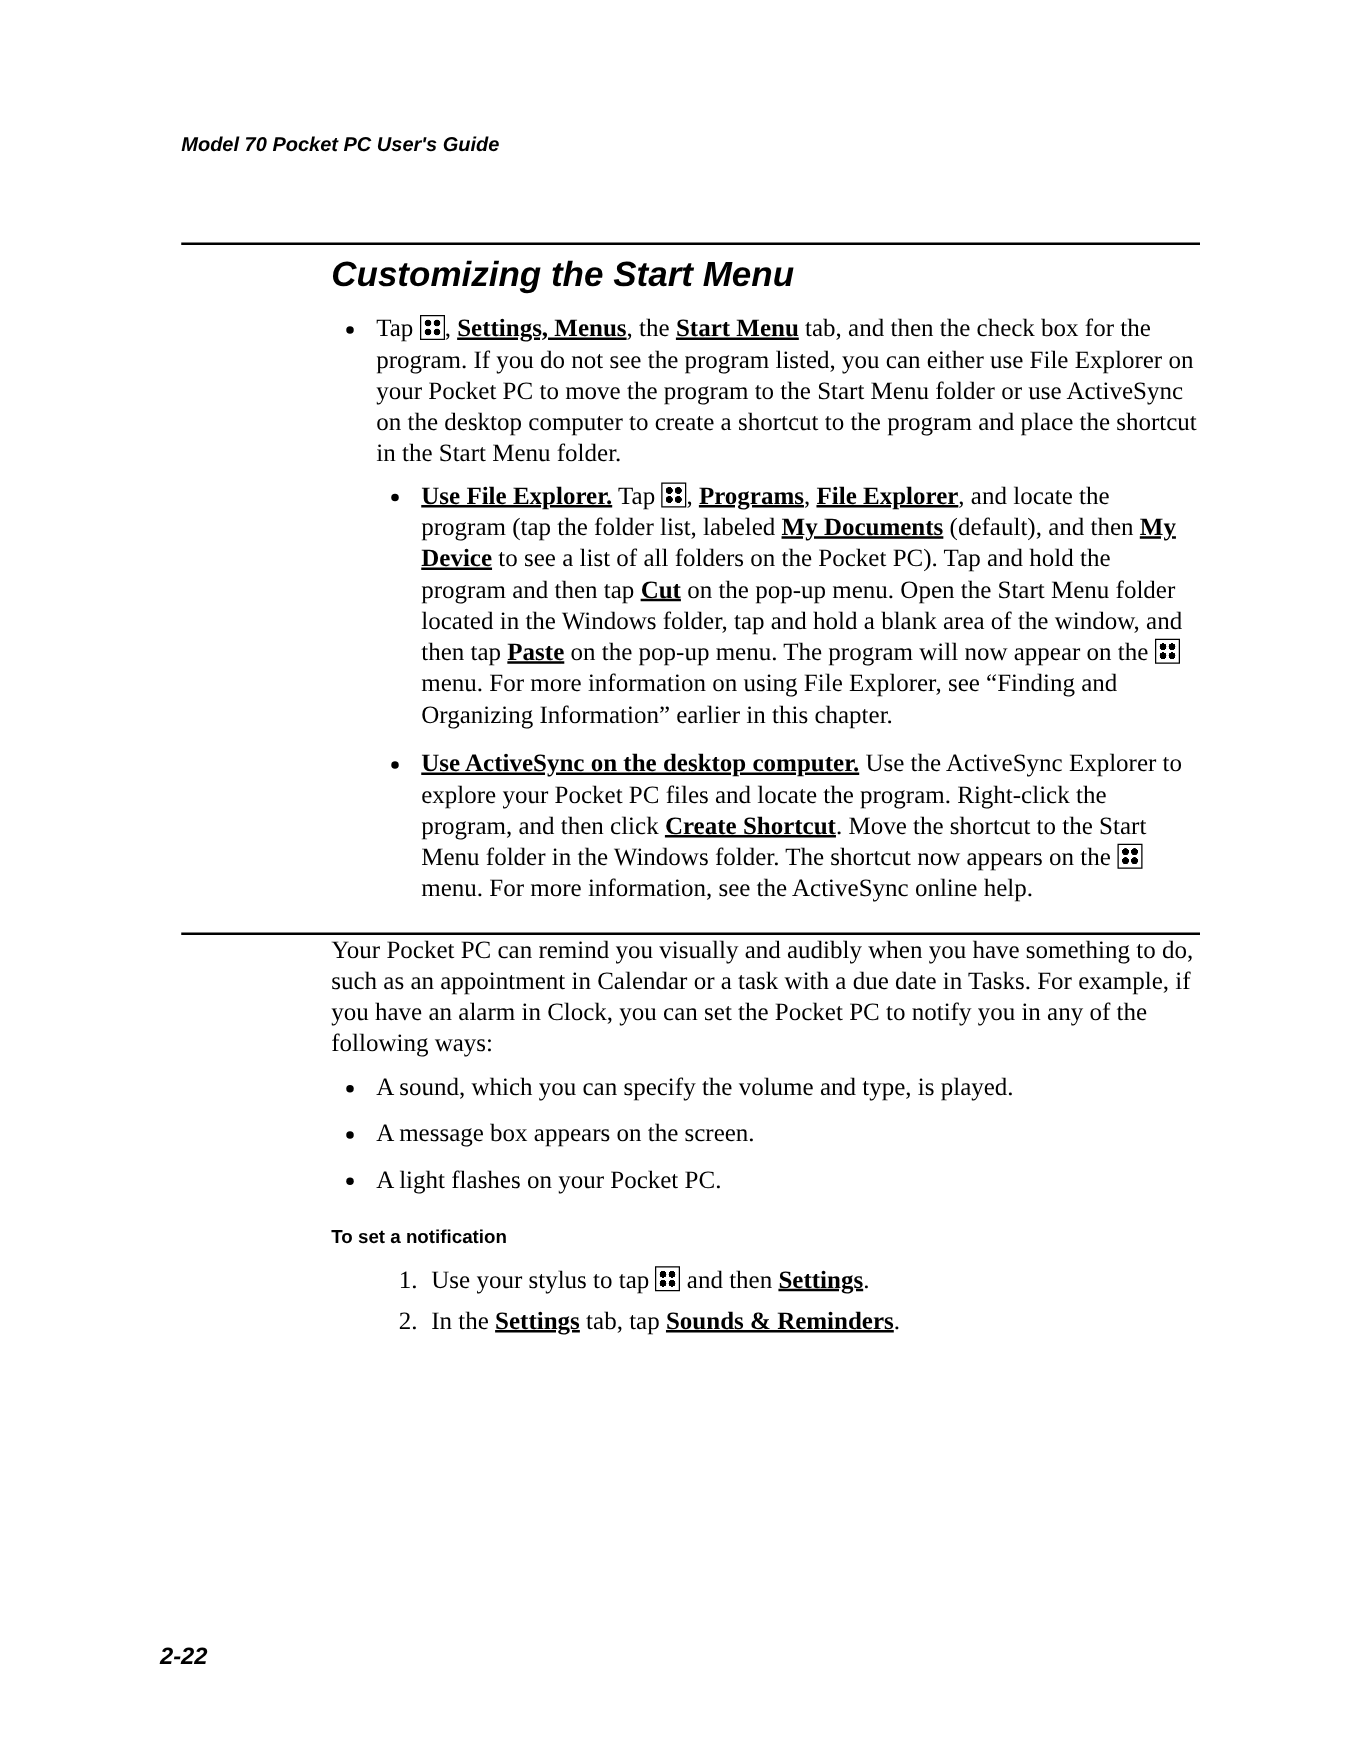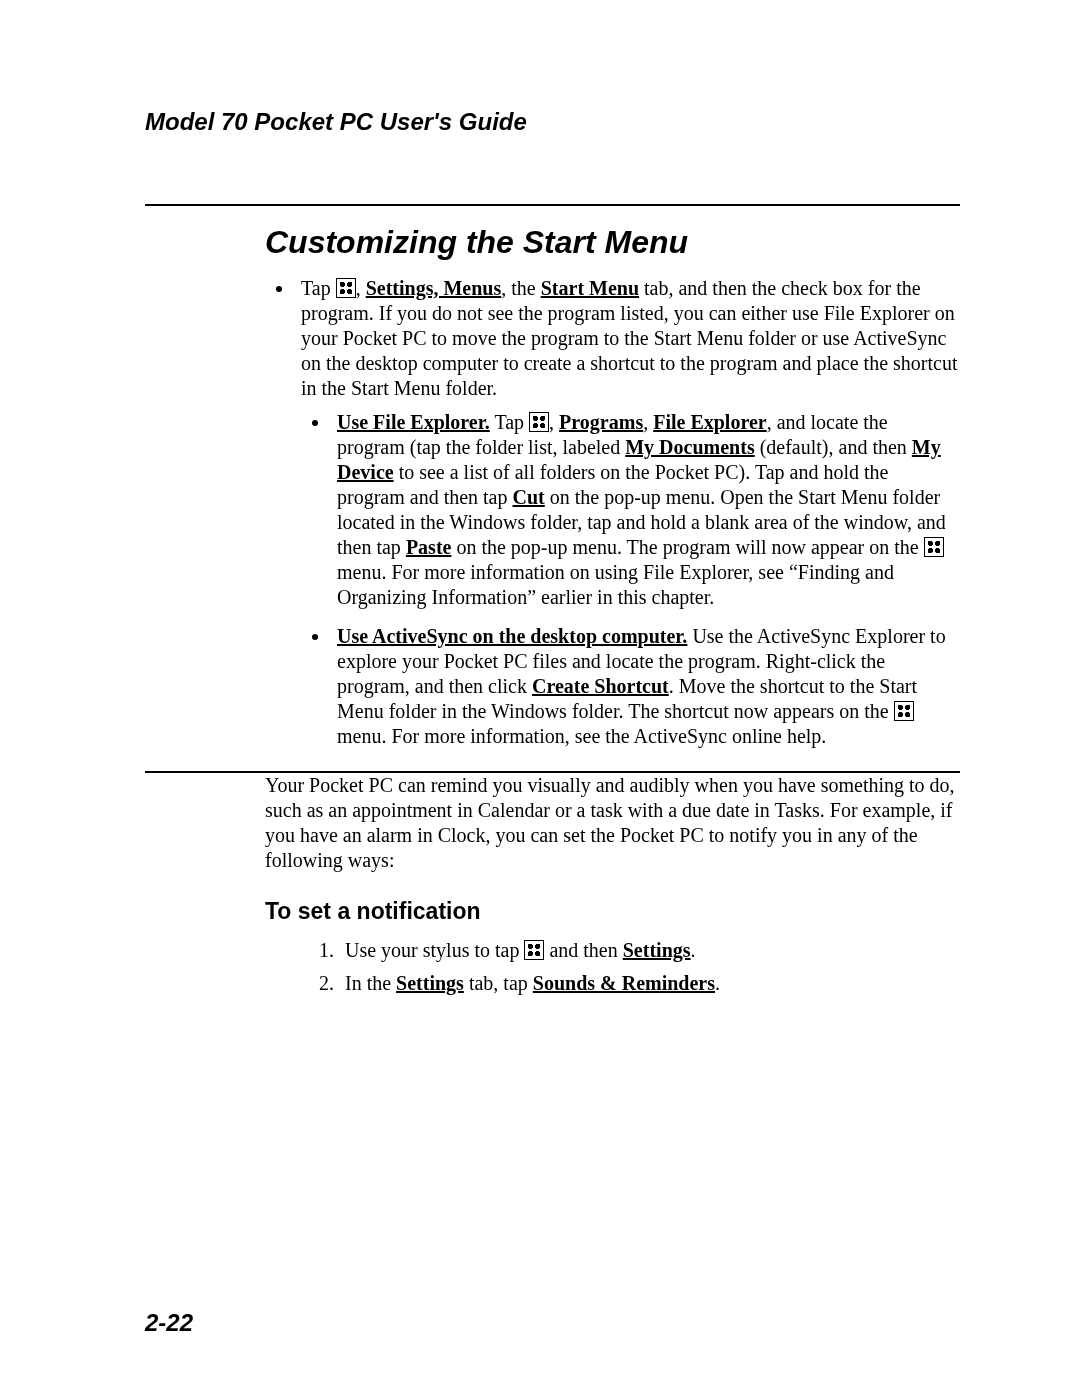--- a/index.html
+++ b/index.html
@@ -12,34 +12,34 @@
     height: 1397px;
     position: relative;
   }
   .page {
     padding: 108px 120px 0 145px;
   }
   .running-header {
     font-family: Arial, Helvetica, sans-serif;
     font-weight: bold;
     font-style: italic;
-    font-size: 24px;
+    font-size: 16px;
     margin-bottom: 68px;
   }
   .section-rule {
     border: none;
     border-top: 2px solid #000;
     margin: 0;
   }
   .section-title {
     font-family: Arial, Helvetica, sans-serif;
     font-weight: bold;
     font-style: italic;
-    font-size: 32px;
-    margin: 16px 0 14px 0;
+    font-size: 28px;
+    margin: 6px 0 14px 0;
   }
   .content {
     margin-left: 120px;
     font-size: 20px;
     line-height: 1.25;
   }
   ul.bullets {
     list-style: disc;
     margin: 0 0 0 0;
     padding-left: 30px;
@@ -62,21 +62,21 @@
     padding-left: 30px;
   }
   ol.steps > li {
     margin-bottom: 8px;
     padding-left: 6px;
     margin-left: 44px;
   }
   .subhead {
     font-family: Arial, Helvetica, sans-serif;
     font-weight: bold;
-    font-size: 23px;
+    font-size: 15px;
     margin: 24px 0 12px 0;
   }
   .intro {
     margin: 0 0 10px 0;
   }
   .start-icon {
     display: inline-block;
     vertical-align: -3px;
     width: 20px;
     height: 20px;
@@ -86,25 +86,25 @@
       radial-gradient(circle at 70% 30%, #000 15%, transparent 16%),
       radial-gradient(circle at 30% 70%, #000 15%, transparent 16%),
       radial-gradient(circle at 70% 70%, #000 15%, transparent 16%),
       #fff;
     box-sizing: border-box;
   }
   .b { font-weight: bold; text-decoration: underline; }
   .footer {
     position: absolute;
     bottom: 60px;
-    left: 145px;
+    left: 128px;
     font-family: Arial, Helvetica, sans-serif;
     font-weight: bold;
     font-style: italic;
-    font-size: 24px;
+    font-size: 19px;
     margin-top: 24px;
   }
 </style>
 </head>
 <body>
 
 <div class="page">
 
   <div class="running-header">Model 70 Pocket PC User's Guide</div>
 
@@ -124,20 +124,25 @@
             <span class="b">Use ActiveSync on the desktop computer.</span><span> Use the ActiveSync Explorer to explore your Pocket PC files and locate the program. Right-click the program, and then click </span><span class="b">Create Shortcut</span><span>. Move the shortcut to the Start Menu folder in the Windows folder. The shortcut now appears on the </span><span class="start-icon"></span><span> menu. For more information, see the ActiveSync online help.</span>
           </li>
         </ul>
       </li>
     </ul>
   </div>
 
   <hr class="section-rule" style="margin-top:22px">
   <div class="content">
     <p class="intro">Your Pocket PC can remind you visually and audibly when you have something to do, such as an appointment in Calendar or a task with a due date in Tasks. For example, if you have an alarm in Clock, you can set the Pocket PC to notify you in any of the following ways:</p>
+    <ul class="bullets">
+      <li>A sound, which you can specify the volume and type, is played.</li>
+      <li>A message box appears on the screen.</li>
+      <li>A light flashes on your Pocket PC.</li>
+    </ul>
     <div class="subhead">To set a notification</div>
     <ol class="steps">
       <li>
         <span>Use your stylus to tap </span><span class="start-icon"></span><span> and then </span><span class="b">Settings</span><span>.</span>
       </li>
       <li>
         <span>In the </span><span class="b">Settings</span><span> tab, tap </span><span class="b">Sounds &amp; Reminders</span><span>.</span>
       </li>
     </ol>
   </div>

